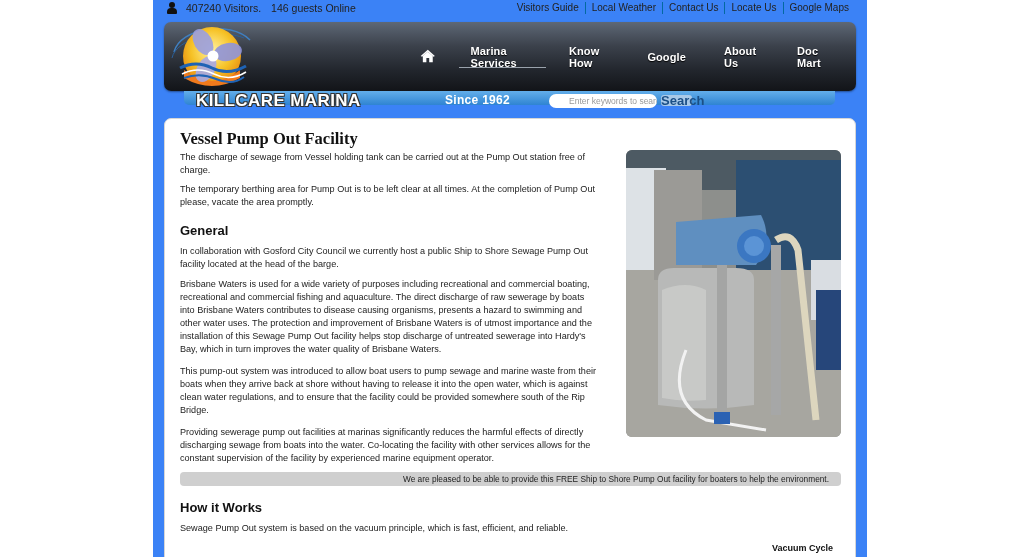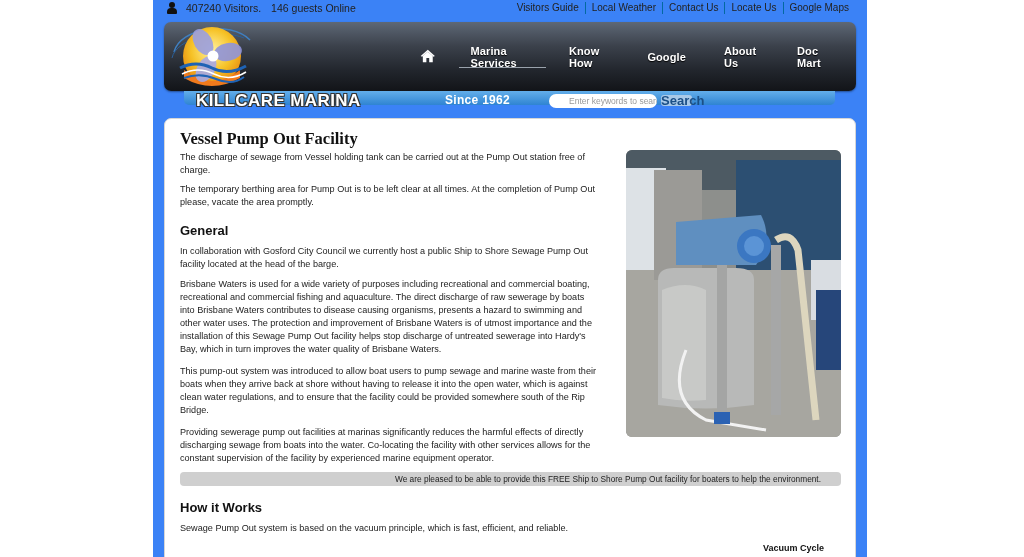--- a/index.html
+++ b/index.html
@@ -33,22 +33,22 @@
   .search-input::placeholder { color: #999; }
   .search-btn { position: absolute; left: 477px; top: 4px; height: 11px; width: 31px; border-radius: 3px; border: none; background: #a9c9e8;
                 font-family: "Liberation Sans", sans-serif; font-size: 13px; color: #1b4f86; font-weight: bold; line-height: 11px; padding: 0; }
 
   .content { position: absolute; left: 11px; top: 118px; width: 692px; height: 450px; background: #fff; border: 1px solid #d6d6d6; border-radius: 7px; }
   .content h1 { position: absolute; left: 15px; top: 10px; font-size: 16.5px; font-weight: bold; color: #111; font-family: Liberation Serif, serif; }
   .content h2 { position: absolute; left: 15px; font-size: 13px; font-weight: bold; color: #111; }
   .content p { position: absolute; left: 15px; width: 420px; font-size: 9.1px; line-height: 13.1px; color: #222; }
   .photo { position: absolute; left: 461px; top: 31px; width: 215px; height: 287px; border-radius: 6px; overflow: hidden; }
   .banner { position: absolute; left: 15px; top: 353px; width: 661px; height: 14px; background: #cfcfcf; border-radius: 4px;
-            font-size: 8.3px; text-align: right; padding-right: 20px; line-height: 14px; color: #222; }
-  .vac { position: absolute; right: 31px; top: 424px; font-size: 9px; font-weight: bold; color: #111; }
+            font-size: 8.3px; text-align: right; padding-right: 12px; line-height: 14px; color: #222; }
+  .vac { position: absolute; right: 22px; top: 424px; font-size: 9px; font-weight: bold; color: #111; }
 </style>
 </head>
 <body>
 
 <div class="page">
 
   <div class="topbar">
     <div class="stats">
       <span class="user-icon">
           <span class="head"></span>

